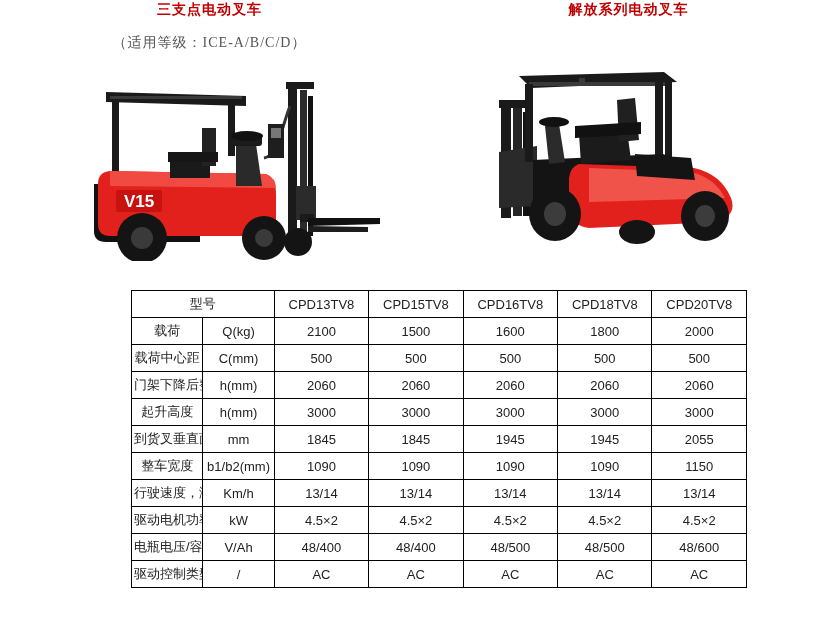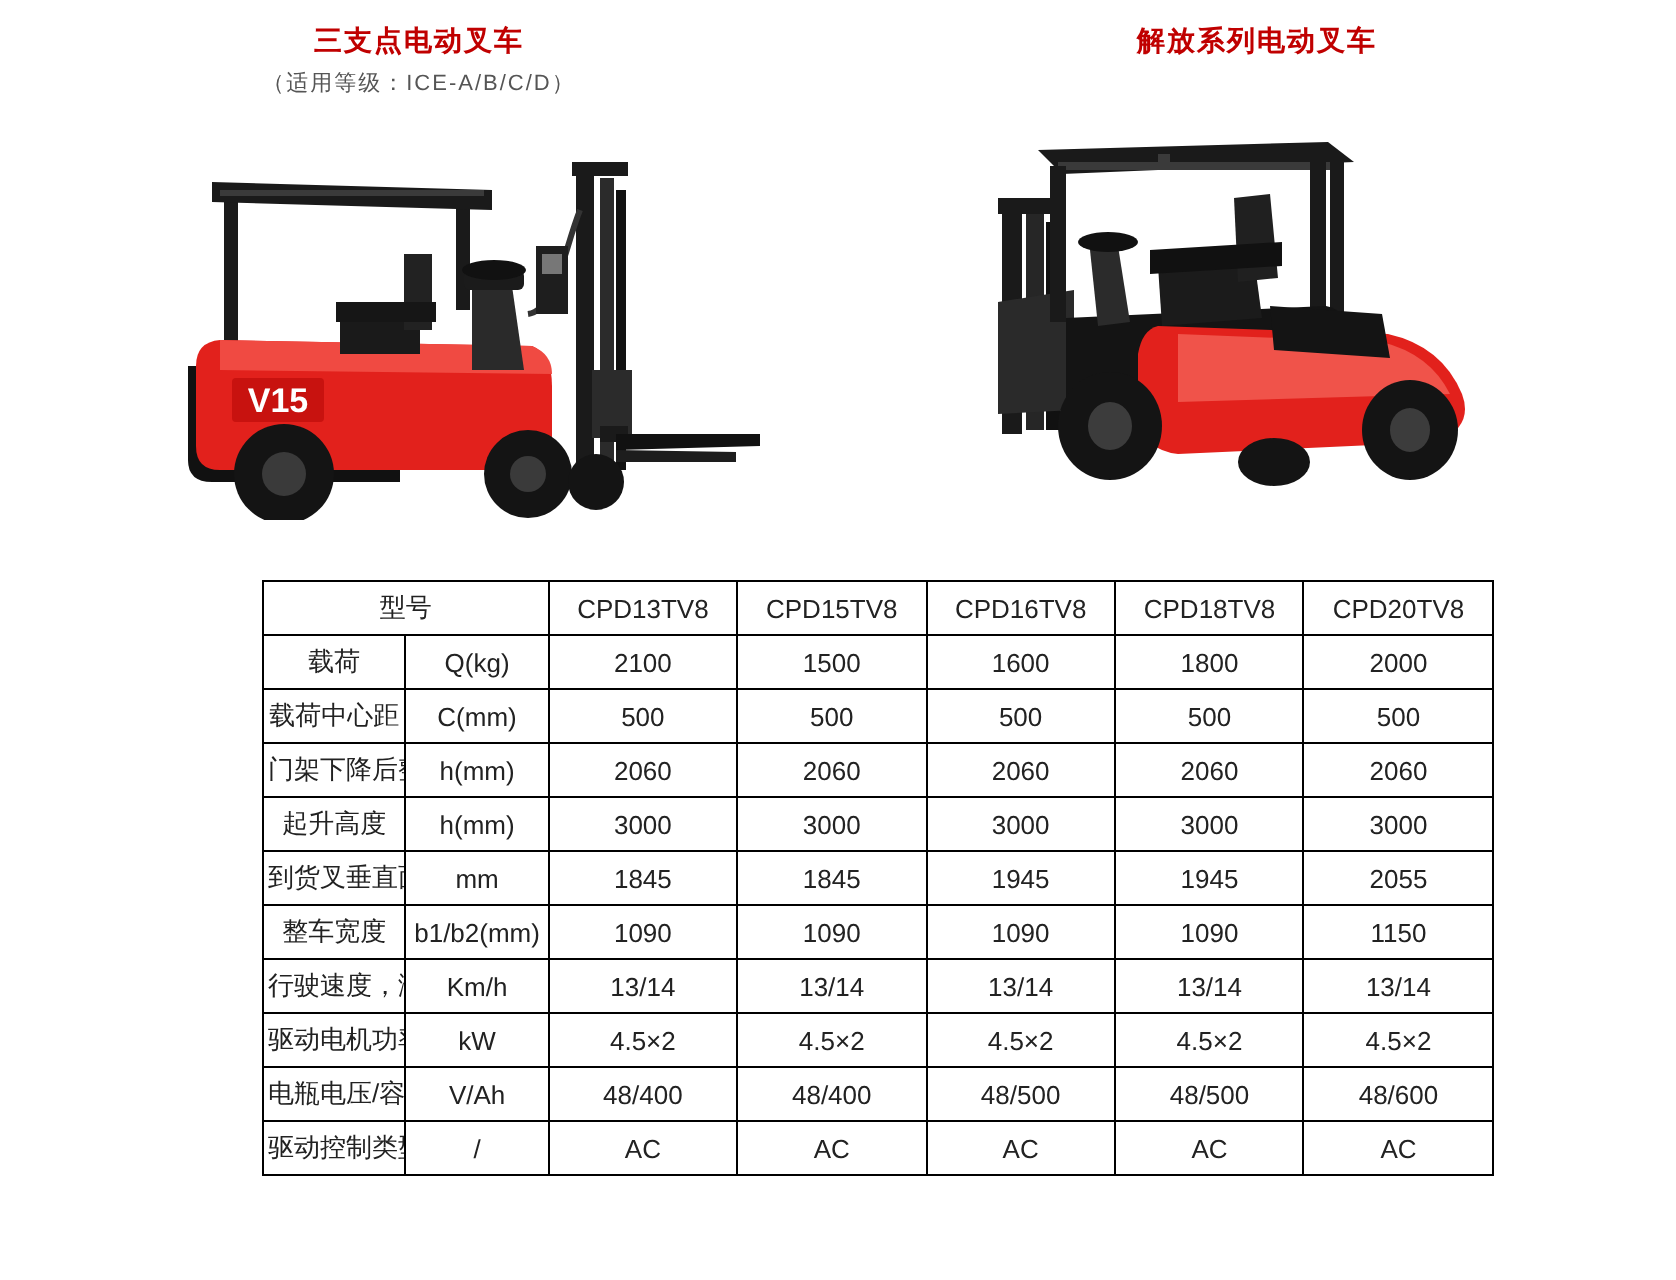--- a/index.html
+++ b/index.html
@@ -13,40 +13,41 @@
     font-family: "Liberation Sans", sans-serif;
     color: #222;
     position: relative;
     overflow: hidden;
   }
 
   
   .products {
     display: flex;
     width: 838px;
-    padding-top: 11px;
+    padding-top: 0;
     box-sizing: border-box;
   }
   .product {
     width: 50%;
     text-align: center;
   }
   .product-title {
     color: #c00000;
     font-size: 14px;
     font-weight: bold;
     letter-spacing: 1px;
     line-height: 18px;
   }
   .product-sub {
     color: #555;
-    font-size: 11px;
+    font-size: 14px;
     letter-spacing: 1px;
-    margin-top: 6px;
+    margin-top: 18px;
     line-height: 14px;
+    font-family: Liberation Serif, serif;
   }
 
   
   .images {
     display: flex;
     width: 838px;
     height: 210px;
     margin-top: 6px;
   }
   .image-cell {

